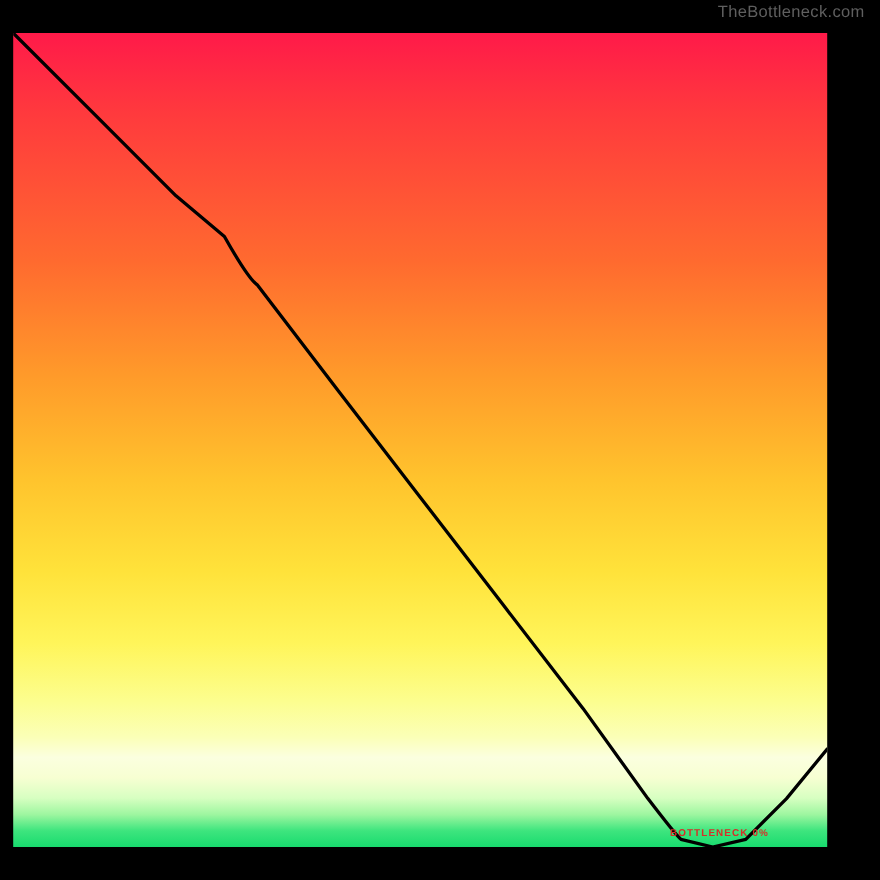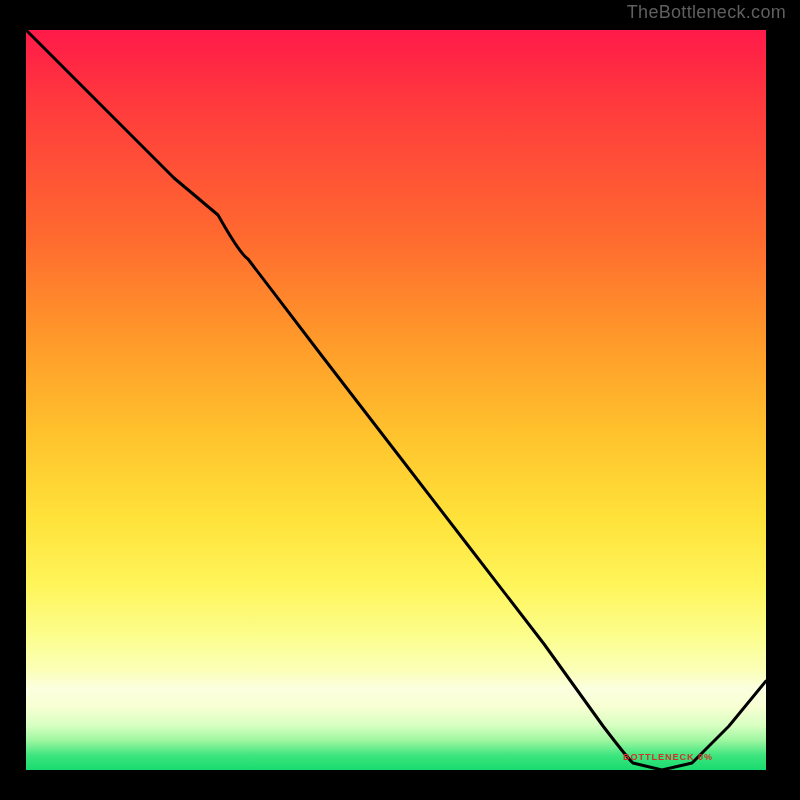--- a/index.html
+++ b/index.html
@@ -15,27 +15,27 @@
     position: relative;
     width: 800px;
     height: 800px;
     background: #000;
   }
   .source {
     position: absolute;
     top: 2px;
     right: 14px;
     color: #5f5f5f;
-    font-size: 18px;
+    font-size: 15px;
     letter-spacing: 0.3px;
     user-select: none;
   }
   .plot {
     position: absolute;
-    left: 26px;
+    left: 12px;
     top: 30px;
     width: 740px;
     height: 740px;
   }
   .gradient {
     position: absolute;
     inset: 0;
     
     background: linear-gradient(
       to bottom,

